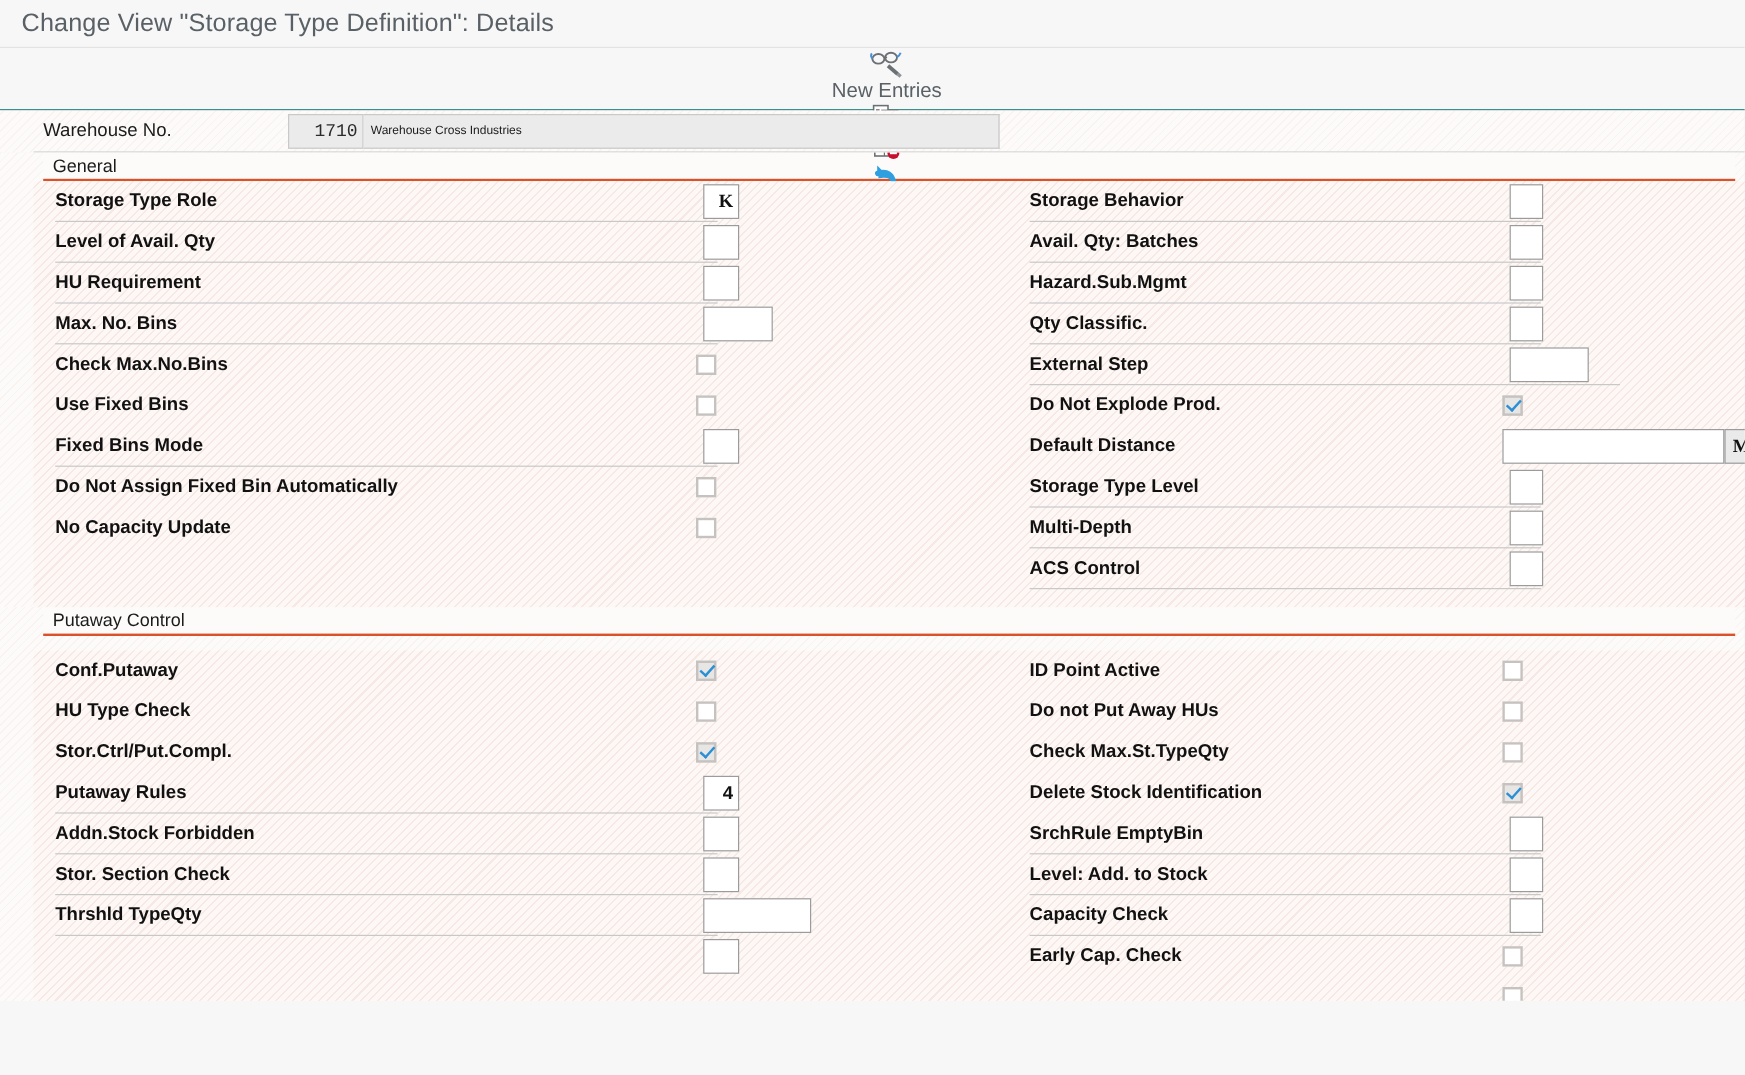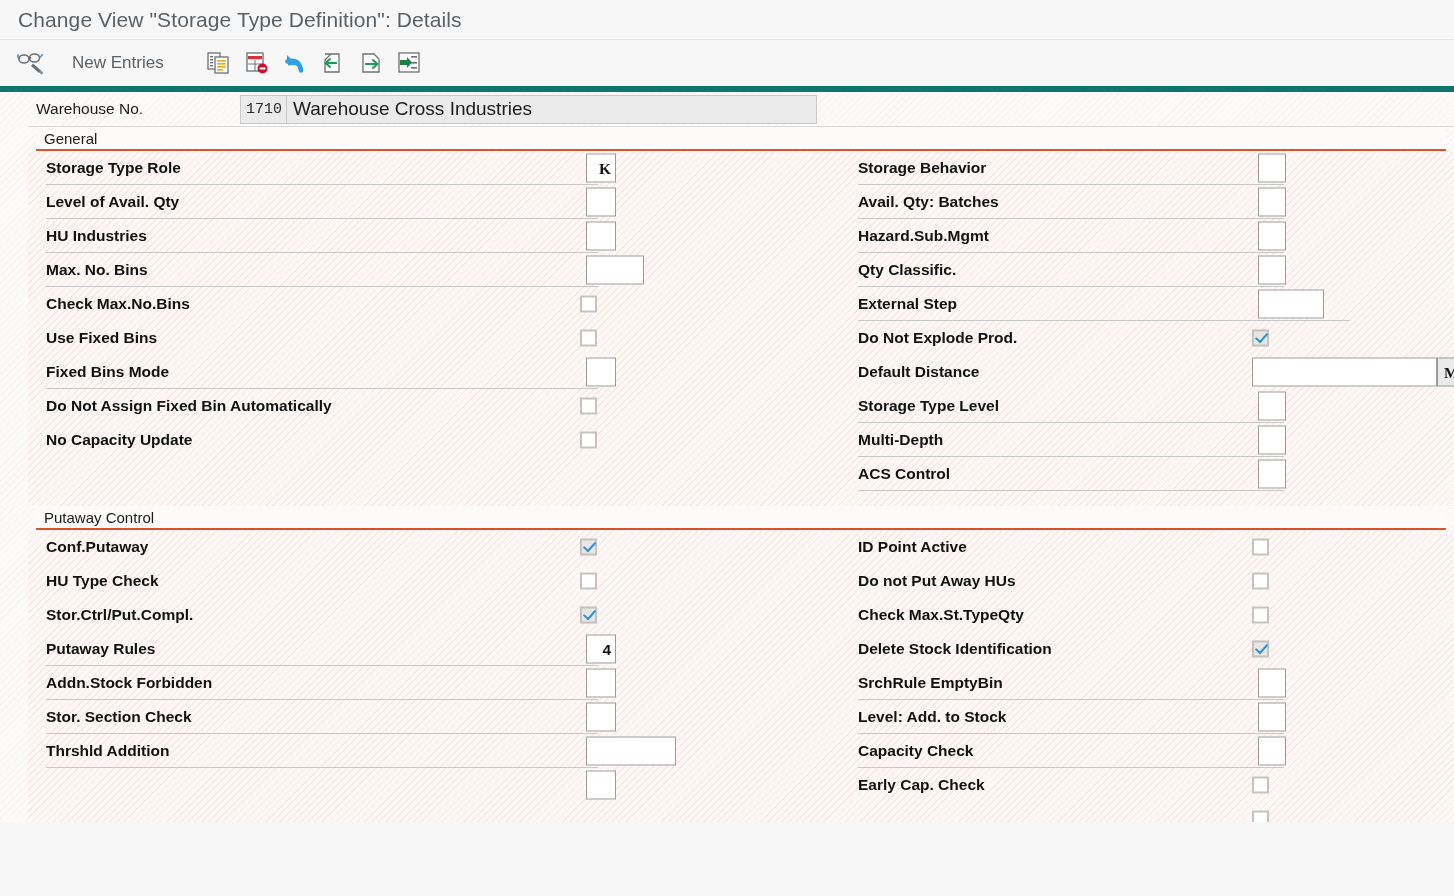--- a/index.html
+++ b/index.html
@@ -24,25 +24,26 @@
   #title-text {
     font-size: 21px;
     color: #5a6166;
     letter-spacing: .1px;
   }
 
   
   #toolbar {
     height: 52px;
     background: #f7f7f7;
-    border-bottom: 6px solid #0f766e;
+    border-bottom: 1px solid #0f766e;
     display: flex;
     align-items: center;
-    padding-left: 12px;
-    box-sizing: border-box;
+    padding-left: 24px;
+    box-sizing: border-box;
+    flex-direction: column;
   }
   .tb-icon {
     width: 38px; height: 34px;
     display: flex; align-items: center; justify-content: center;
     cursor: pointer;
   }
   .tb-label {
     font-size: 17px;
     color: #5a6166;
     margin-left: 22px;
@@ -83,38 +84,38 @@
     border-bottom: 1px solid #d9d9d9;
   }
   .hdr-label {
     width: 212px;
     padding-left: 8px;
     font-size: 15.5px;
     color: #1b1b1b;
     box-sizing: border-box;
   }
   .hdr-key {
-    width: 47px;
+    width: 63px;
     height: 29px;
     background: #ebebeb;
     border: 1px solid #c9c9c9;
     box-sizing: border-box;
     font-family: "Liberation Mono", monospace;
     font-size: 15px;
     color: #2b2b2b;
     display: flex; align-items: center; justify-content: flex-end;
     padding-right: 4px;
   }
   .hdr-val {
     width: 530px;
     height: 29px;
     border: 1px solid #c9c9c9;
     border-left: none;
     box-sizing: border-box;
-    font-size: 19px;
+    font-size: 10px;
     color: #1b1b1b;
     display: flex; align-items: center;
     padding-left: 6px;
   }
   .hdr-val.readonly { background: #ebebeb; }
   .hdr-val.editable { background: #ffffff; }
 
   
   .section-head {
     margin-left: 8px;
@@ -343,21 +344,21 @@
         <span class="flabel">Storage Type Role</span>
         <span class="fin h29" style="left:550px; width:30px;">K</span>
       </div>
 
       <div class="frow underline ul-left">
         <span class="flabel">Level of Avail. Qty</span>
         <span class="fin h29" style="left:550px; width:30px;"></span>
       </div>
 
       <div class="frow underline ul-left">
-        <span class="flabel">HU Industries</span>
+        <span class="flabel">HU Requirement</span>
         <span class="fin h29" style="left:550px; width:30px;"></span>
       </div>
 
       <div class="frow underline ul-left">
         <span class="flabel">Max. No. Bins</span>
         <span class="fin h29" style="left:550px; width:58px;"></span>
       </div>
 
       <div class="frow">
         <span class="flabel">Check Max.No.Bins</span>
@@ -437,21 +438,21 @@
         <span class="flabel">ACS Control</span>
         <span class="fin h29" style="left:410px; width:28px;"></span>
       </div>
     </div>
   </div>
 </div>
 
 <div class="hatch">
   <div class="section-head">Putaway Control</div>
 
-  <div id="clip-bottom" class="form-section hatch-strong" style="height:292px;">
+  <div id="clip-bottom" class="form-section hatch-strong" style="height:292px;margin-top:12px;">
 
     <div class="col col-left">
 
       <div class="frow">
         <span class="flabel">Conf.Putaway</span>
         <span class="fcb checked" style="left:544px;"></span>
       </div>
 
       <div class="frow">
         <span class="flabel">HU Type Check</span>
@@ -473,21 +474,21 @@
         <span class="fin h29" style="left:550px; width:30px;"></span>
       </div>
 
       <div class="frow underline ul-left">
         <span class="flabel">Stor. Section Check</span>
         <span class="fin h29" style="left:550px; width:30px;"></span>
       </div>
 
 
       <div class="frow underline ul-left">
-        <span class="flabel">Thrshld Addition</span>
+        <span class="flabel">Thrshld TypeQty</span>
         <span class="fin h29" style="left:550px; width:90px;"></span>
       </div>
 
       <div class="frow">
         <span class="fin" style="left:550px; width:30px; height:29px;"></span>
       </div>
     </div>
 
     <div class="col col-right">
 

